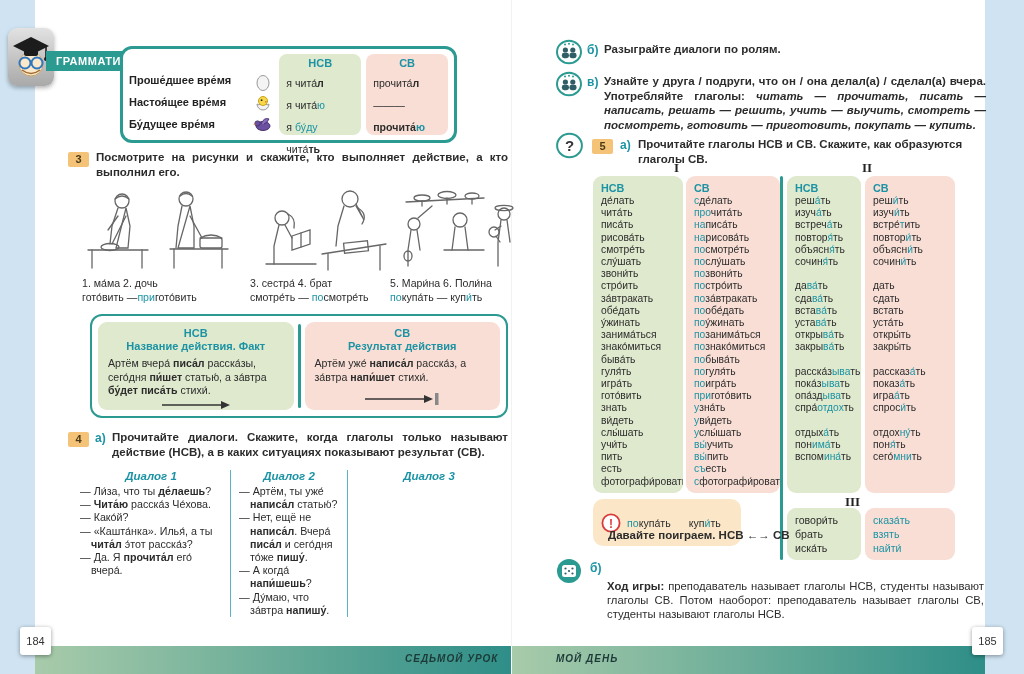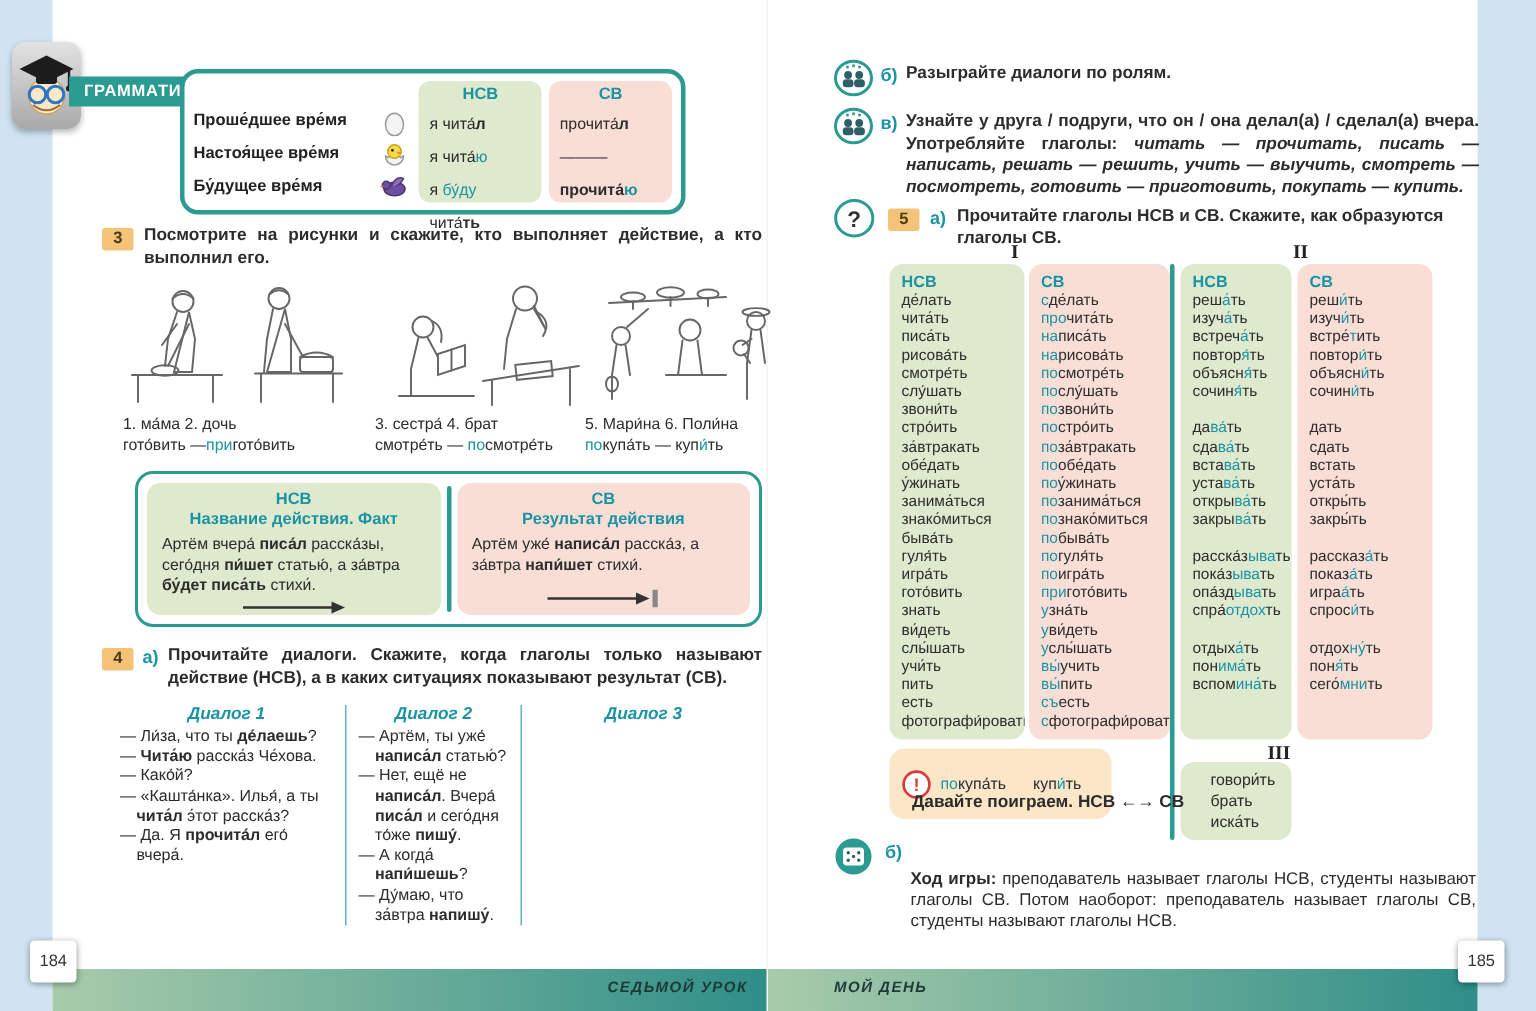--- a/index.html
+++ b/index.html
@@ -75,21 +75,21 @@
 
   
   .roman{position:absolute;font-family:"Liberation Serif",serif;font-weight:bold;font-size:13px;color:#222;}
   .vcol{position:absolute;top:176px;height:317px;border-radius:9px;padding:5px 8px;box-sizing:border-box;overflow:hidden;}
   .vcol.green{background:#dfe9cd;}
   .vcol.pink{background:#f9ded5;}
   .vhead{font-weight:bold;color:#1b93a4;font-size:10.8px;line-height:14px;}
   .vrow{font-size:10.3px;line-height:12.2px;white-space:nowrap;color:#2c2c2c;}
   .vdivider{position:absolute;left:780px;top:176px;width:2.5px;height:384px;background:#2b9a91;border-radius:2px;}
 
-  .iii-box{position:absolute;border-radius:9px;padding:5px 20px;box-sizing:border-box;}
+  .iii-box{position:absolute;border-radius:9px;padding:5px 8px;box-sizing:border-box;}
   .iii-box .vrow{font-size:10.6px;line-height:14px;}
   .notebox{position:absolute;left:593px;top:499px;width:148px;height:47px;background:#fbe7c7;
            border-radius:10px;display:flex;align-items:center;padding:0 8px;box-sizing:border-box;}
   .noteverb{font-size:10.6px;color:#2c2c2c;}
 
   
   .gamerules{position:absolute;left:607px;top:580px;width:377px;font-size:11.3px;line-height:13.8px;text-align:justify;color:#2c2c2c;}
 
   
   .band{position:absolute;top:646px;height:28px;}
@@ -469,20 +469,27 @@
   </div>
 
   <div class="roman" style="left:845px;top:494px;">III</div>
   <div class="iii-box green" style="left:787px;top:508px;width:74px;height:52px;background:#dfe9cd;">
     <div>
         <div class="vrow"><span>говори́ть</span></div>
         <div class="vrow"><span>брать</span></div>
         <div class="vrow"><span>иска́ть</span></div>
       </div>
   </div>
+  <div class="iii-box pink" style="left:865px;top:508px;width:90px;height:52px;background:#f9ded5;">
+    <div>
+        <div class="vrow"><span class="t">сказа́ть</span></div>
+        <div class="vrow"><span class="t">взять</span></div>
+        <div class="vrow"><span class="t">найти́</span></div>
+      </div>
+  </div>
 
   <svg class="cicon" style="left:556px;top:558px;" width="26" height="26" viewBox="0 0 26 26">
     <circle cx="13" cy="13" r="12" fill="#2b9a91"></circle>
     <rect x="6" y="7" width="14" height="12" rx="2.5" fill="#fff"></rect>
     <circle cx="9.5" cy="10.5" r="1.1" fill="#2f5f66"></circle>
       <circle cx="16.5" cy="10.5" r="1.1" fill="#2f5f66"></circle>
     <circle cx="13" cy="13" r="1.1" fill="#2f5f66"></circle>
     <circle cx="9.5" cy="15.5" r="1.1" fill="#2f5f66"></circle>
       <circle cx="16.5" cy="15.5" r="1.1" fill="#2f5f66"></circle>
   </svg>

